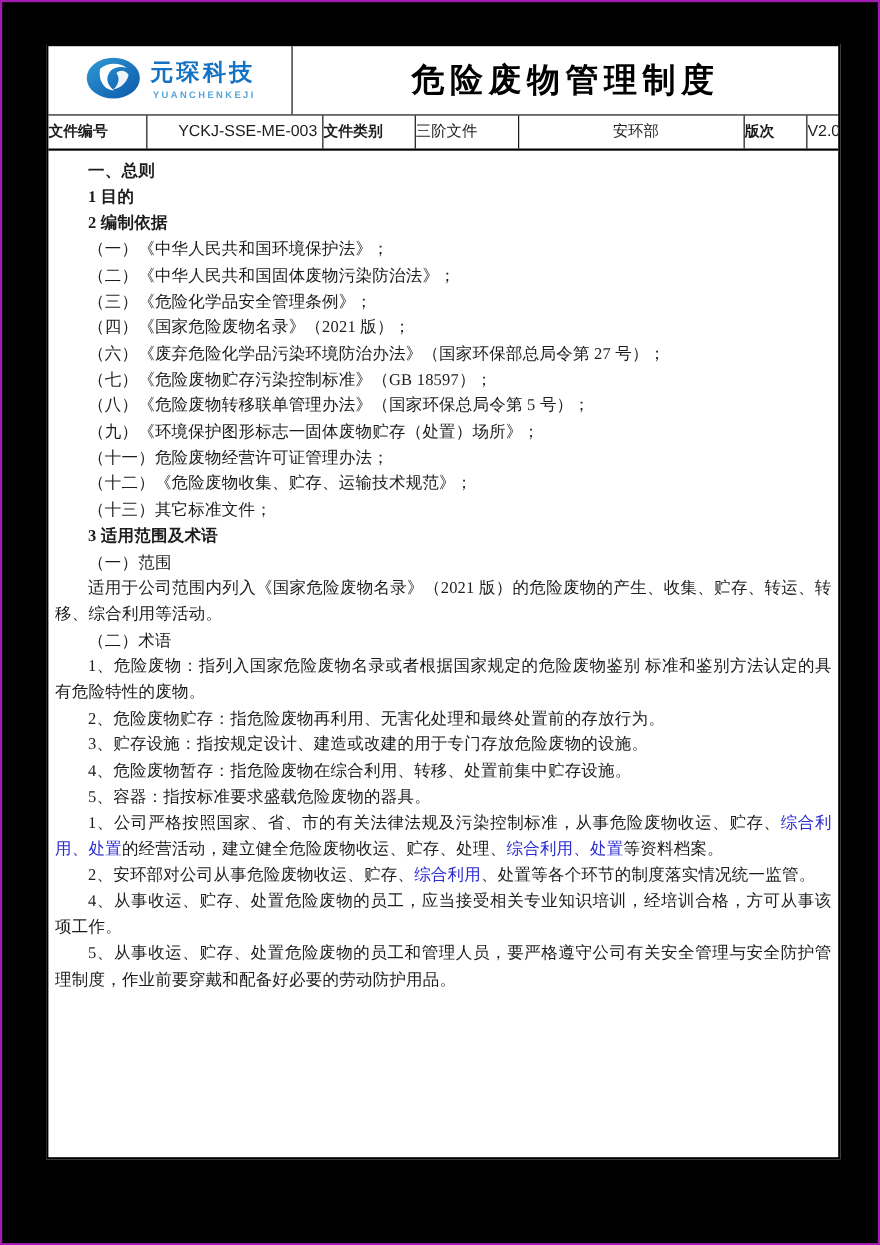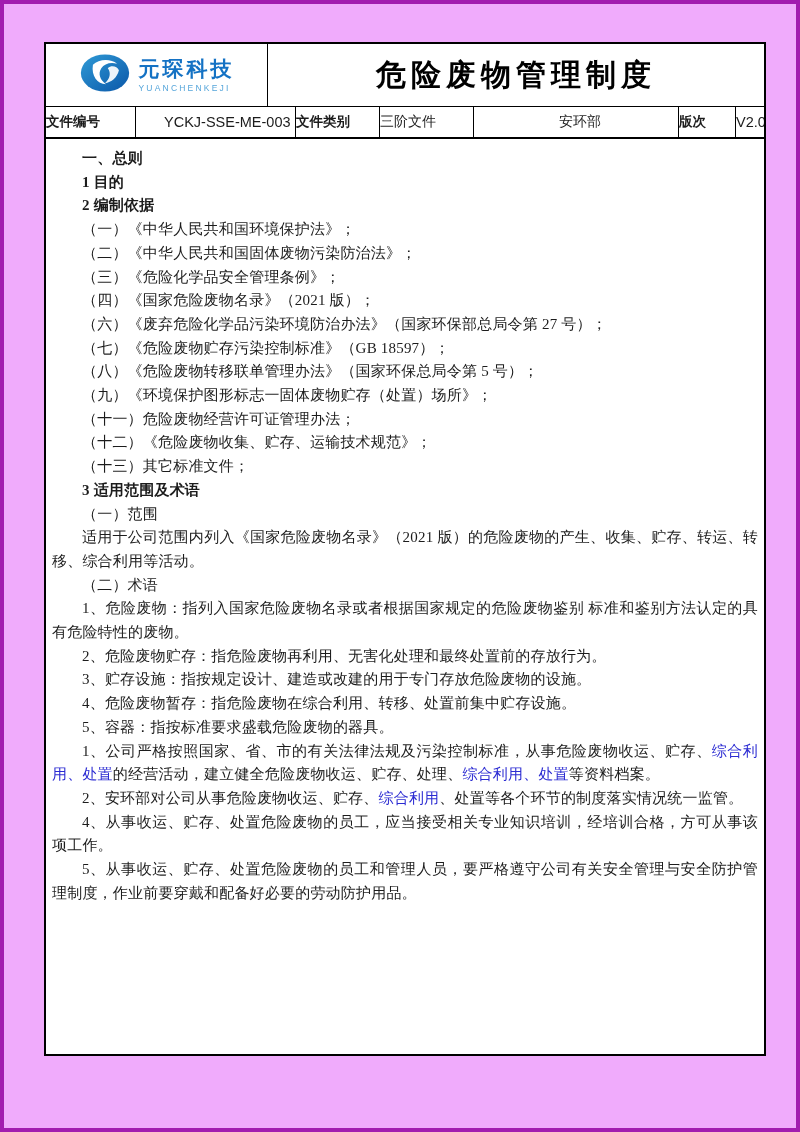--- a/index.html
+++ b/index.html
@@ -6,23 +6,23 @@
   body{
     width:800px;height:1132px;
     background:#ffffff;
     font-family:"Liberation Serif", serif;
     color:#1c1c1c;
     position:relative;
     box-sizing:border-box;
   }
   .page{
     position:absolute;inset:0;
-    border:4px solid #a21caf;
+    border:2px solid #a21caf;
     box-sizing:border-box;
-    background:#f0abfc;
+    background:#000000;
   }
   .doc-frame{
     position:absolute;
     left:40px;top:38px;
     width:722px;
     border:2px solid #000;
     box-sizing:border-box;
     background:#fff;
   }
   
@@ -39,22 +39,22 @@
     box-sizing:border-box;
   }
   .logo-text{display:flex;flex-direction:column;line-height:1;}
   .brand-cn{
     font-family:"Liberation Sans", sans-serif;
     font-weight:bold;font-size:21px;letter-spacing:3px;
     color:#1472c4;
   }
   .brand-en{
     font-family:"Liberation Sans", sans-serif;
-    font-weight:normal;font-size:8.5px;letter-spacing:2.2px;
-    color:#55a5da;margin-top:5px;
+    font-weight:bold;font-size:8.5px;letter-spacing:2.2px;
+    color:#55a5da;margin-top:5px;text-align:right;
   }
   .title-cell{
     flex:1;
     display:flex;align-items:center;justify-content:center;
   }
   .doc-title{
     font-size:30px;font-weight:bold;letter-spacing:5px;
     color:#000;
   }
   

